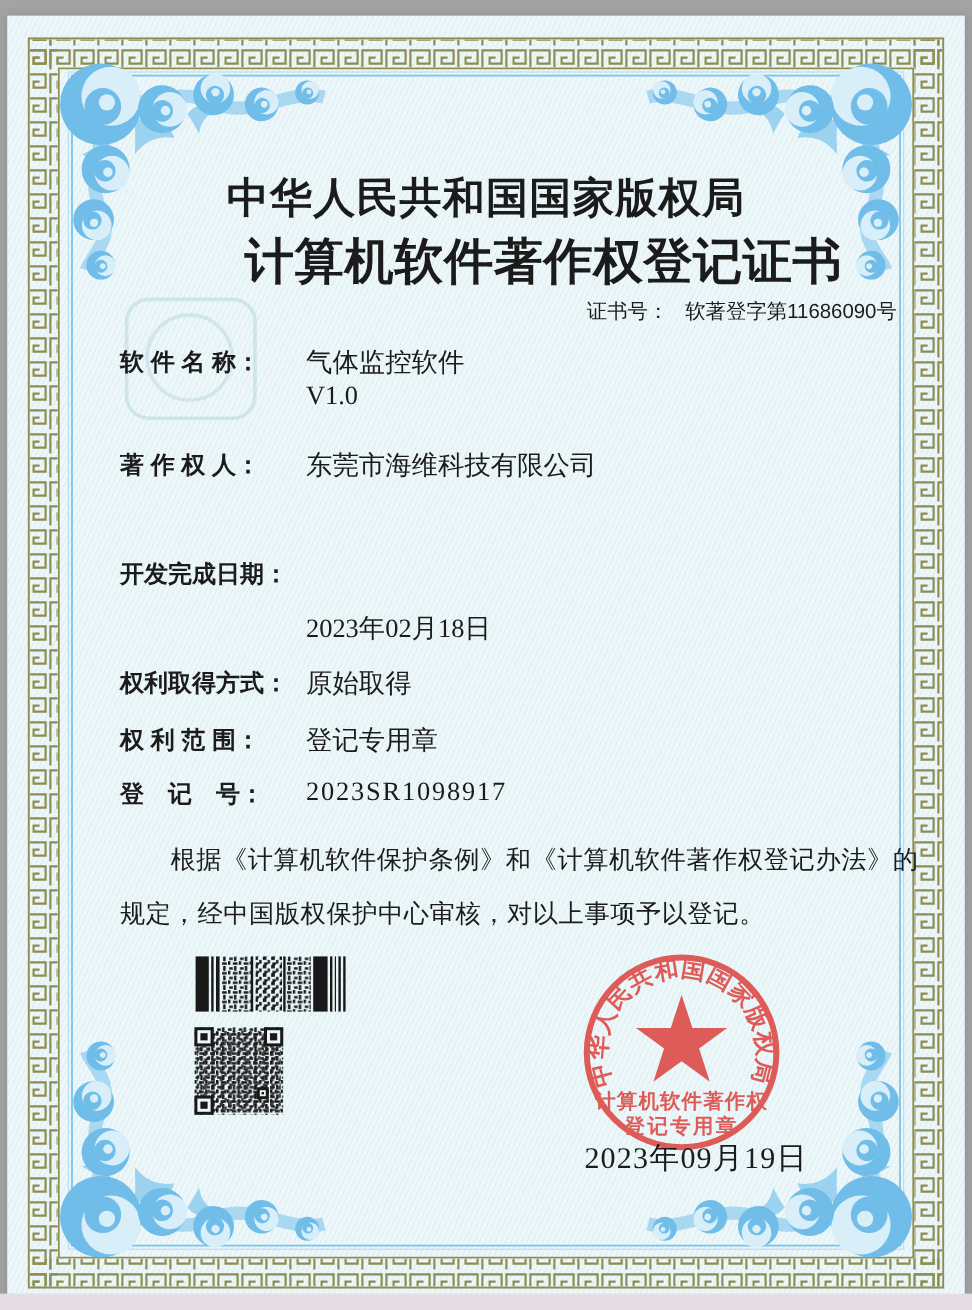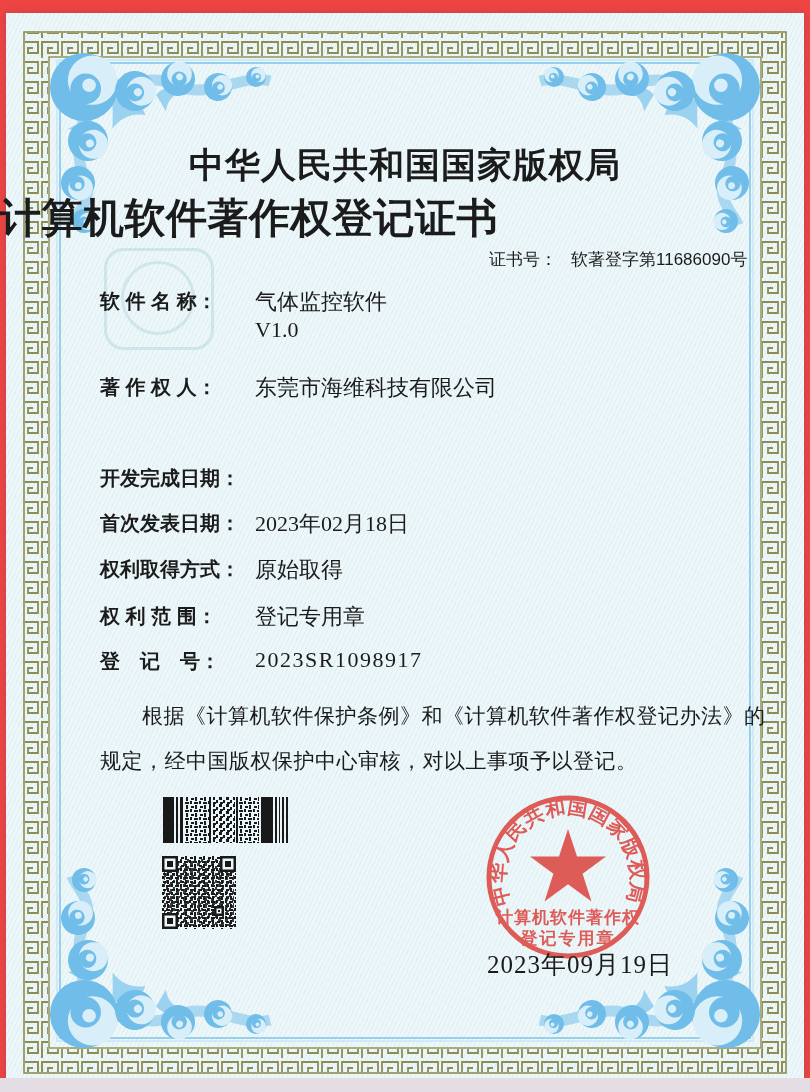--- a/index.html
+++ b/index.html
@@ -1,27 +1,27 @@
 <!DOCTYPE html>
 <html><head>
 <meta charset="utf-8">
 <style>
   html,body{margin:0;padding:0;}
   body{font-family:"Liberation Serif", serif; width:810px; height:1092px; overflow:hidden;}
-  .stage{position:relative;width:810px;height:1092px;background:#ef4444;}
+  .stage{position:relative;width:810px;height:1092px;background:#a3a3a3;}
   .stage::after{content:"";position:absolute;left:0;right:0;bottom:0;height:14px;background:#e4dde4;}
   .paper{position:absolute;left:6px;top:13px;right:6px;bottom:13px;background:#edf6f8;
     background-image:repeating-linear-gradient(115deg, rgba(150,210,222,.16) 0 1px, rgba(255,255,255,0) 1px 4px);
     box-shadow:0 0 8px rgba(60,70,80,.25);}
   .border-art{position:absolute;left:0;top:0;}
   .watermark{position:absolute;left:104px;top:248px;width:104px;height:96px;border:3px solid rgba(140,195,205,.30);border-radius:20px;}
   .watermark::after{content:"";position:absolute;left:14px;top:10px;width:68px;height:68px;border:3px solid rgba(140,195,205,.28);border-radius:50%;}
   .t{position:absolute;color:#1b1b1b;white-space:nowrap;}
   .issuer{left:0;width:810px;top:142px;text-align:center;font-size:35px;font-weight:bold;letter-spacing:1px;}
-  .title{left:0;width:702px;top:191px;text-align:left;font-size:41px;font-weight:bold;letter-spacing:0.5px;}
+  .title{left:0;width:702px;top:191px;text-align:right;font-size:41px;font-weight:bold;letter-spacing:0.5px;}
   .certno{top:248px;left:489px;font-family:"Liberation Sans",sans-serif;font-weight:normal;font-size:17px;display:flex;gap:14px;}
   .row-label{font-family:"Liberation Sans",sans-serif;font-weight:bold;font-size:20px;left:100px;}
   .row-value{font-size:22px;left:255px;}
   .statement{font-size:21px;letter-spacing:0.5px;}
   .date{left:487px;top:948px;font-size:25px;letter-spacing:1px;}
   svg text{fill:#dd4f4b;font-family:"Liberation Sans",sans-serif;font-weight:bold;}
 </style>
 </head>
 <body>
 
@@ -140,21 +140,20 @@
 
   <div class="t row-label" style="top:288px">软 件 名 称：</div>
   <div class="t row-value" style="top:287px">气体监控软件</div>
   <div class="t row-value" style="top:317px">V1.0</div>
 
   <div class="t row-label" style="top:374px">著 作 权 人：</div>
   <div class="t row-value" style="top:373px">东莞市海维科技有限公司</div>
 
   <div class="t row-label" style="top:465px">开发完成日期：</div>
 
-  <div class="t row-label" style="top:510px">首次发表日期：</div>
   <div class="t row-value" style="top:509px">2023年02月18日</div>
 
   <div class="t row-label" style="top:556px">权利取得方式：</div>
   <div class="t row-value" style="top:555px">原始取得</div>
 
   <div class="t row-label" style="top:603px">权 利 范 围：</div>
   <div class="t row-value" style="top:602px">登记专用章</div>
 
   <div class="t row-label" style="top:648px">登　记　号：</div>
   <div class="t row-value" style="top:647px;letter-spacing:1.5px">2023SR1098917</div>

